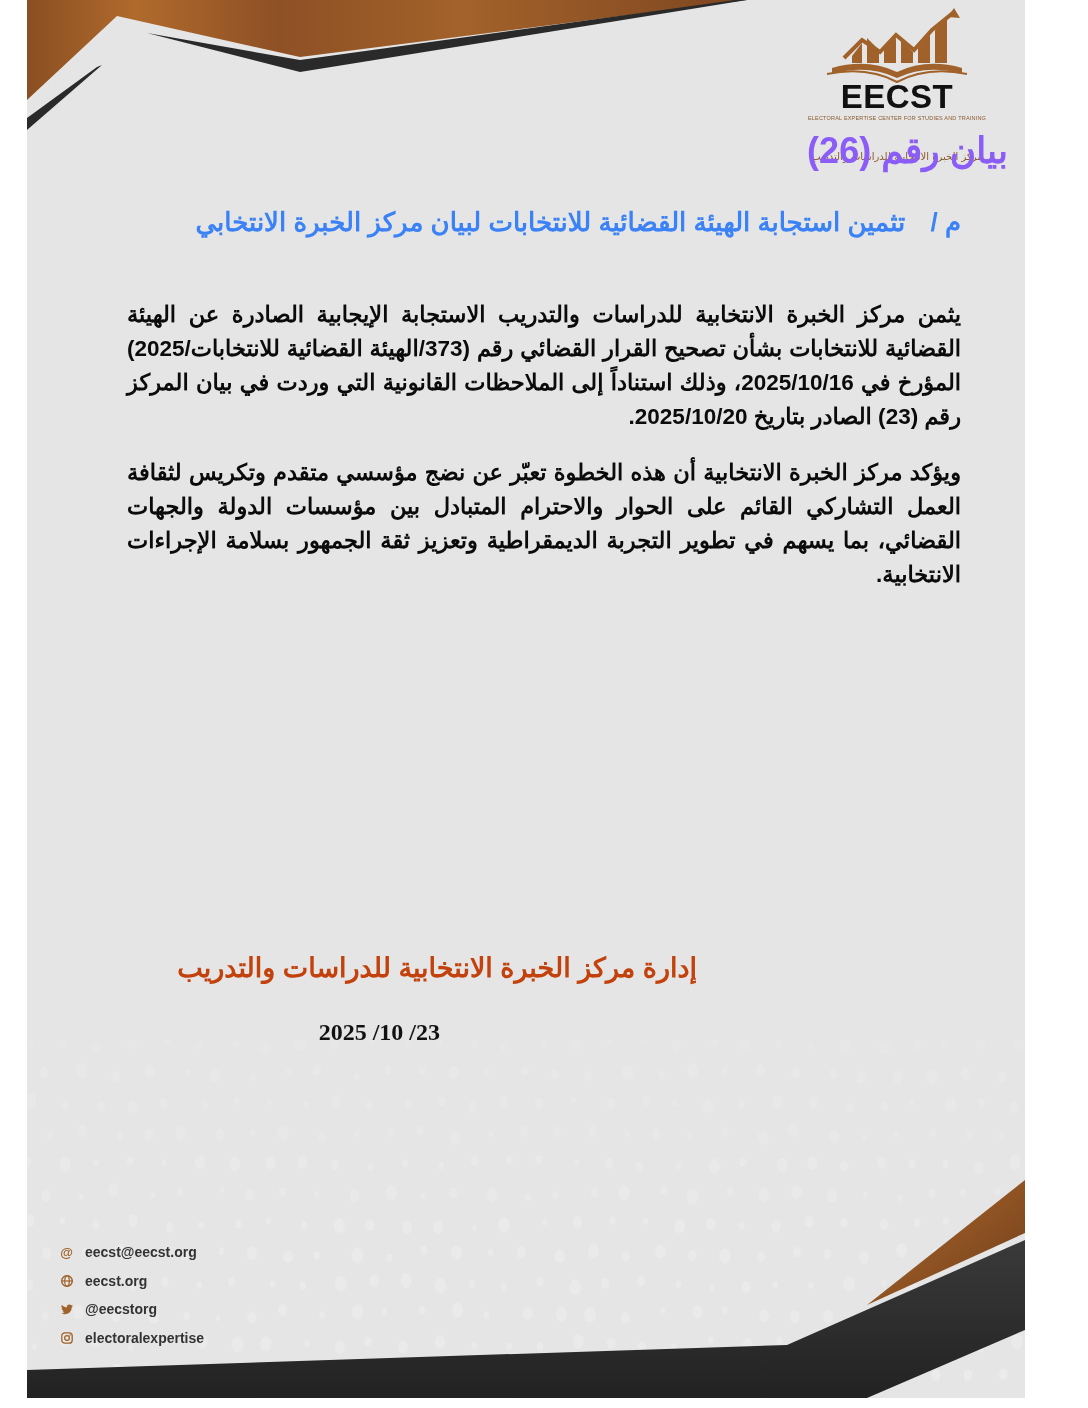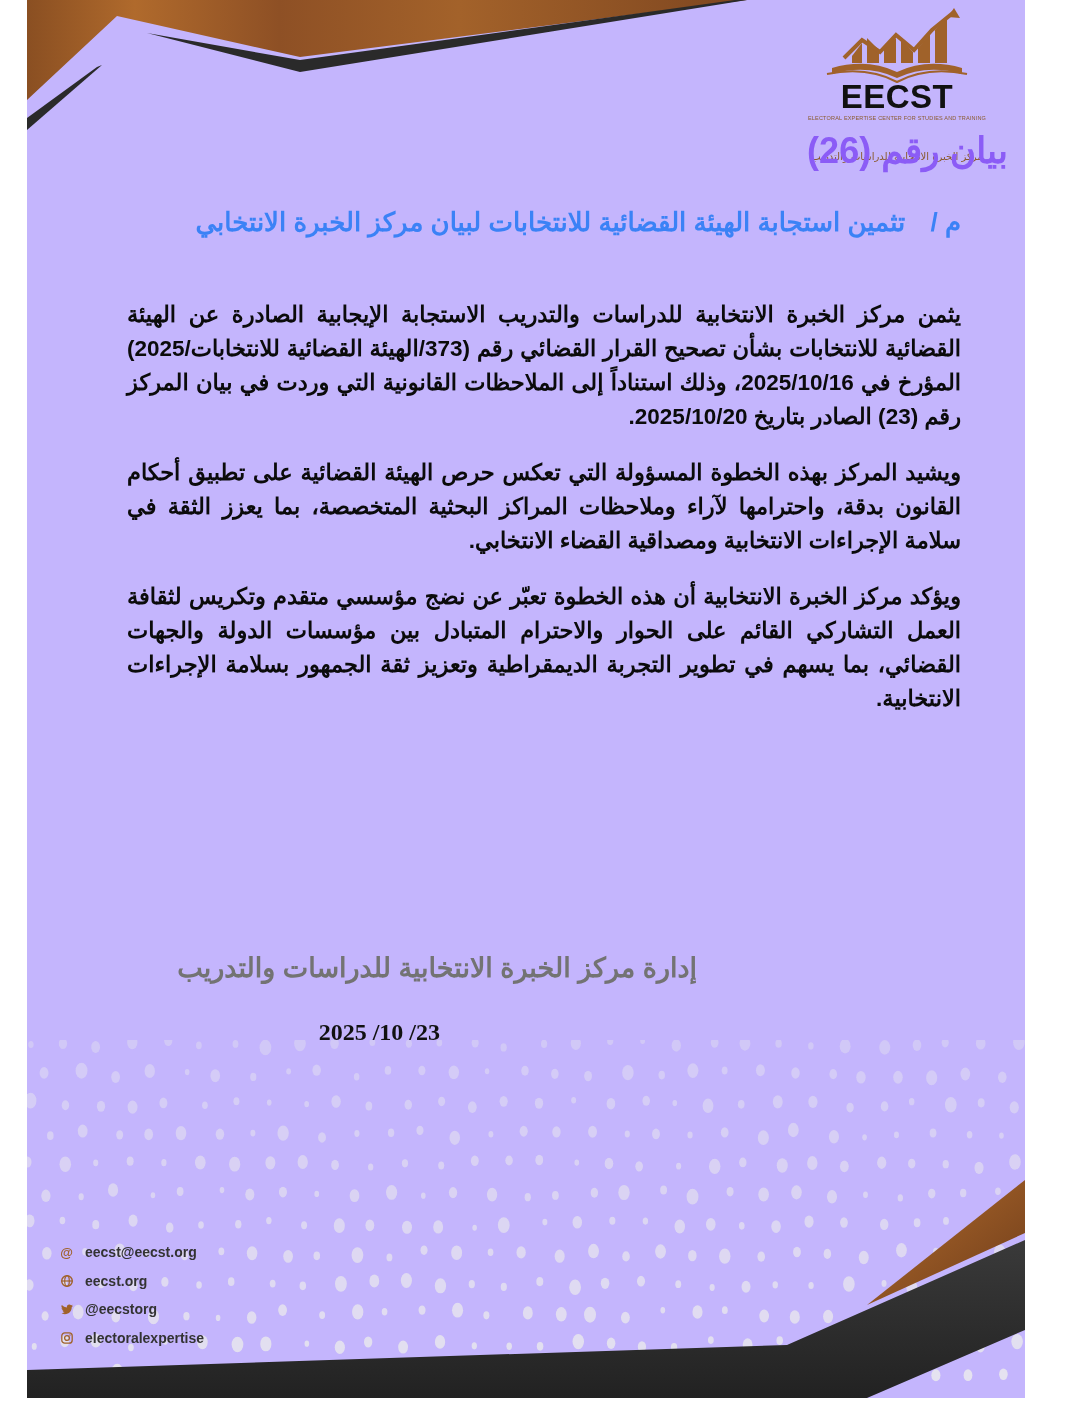--- a/index.html
+++ b/index.html
@@ -1,29 +1,29 @@
 <!DOCTYPE html>
 <html><head>
   <meta charset="utf-8">
   <style>
     html, body { margin: 0; padding: 0; background: #ffffff; }
     body { width: 1088px; height: 1408px; position: relative; overflow: hidden; font-family: "DejaVu Sans", sans-serif; }
-    .page { position: absolute; left: 27px; top: 0; width: 998px; height: 1398px; background: #c4b5fd; overflow: hidden; }
+    .page { position: absolute; left: 27px; top: 0; width: 998px; height: 1398px; background: #e5e5e5; overflow: hidden; }
     .dots { position: absolute; left: 0; top: 1040px; width: 998px; height: 360px; }
     .deco { position: absolute; left: 0; top: 0; }
     .logo { position: absolute; left: 755px; top: 8px; width: 230px; height: 135px; }
     .logo-word { position: absolute; left: 40px; top: 70px; width: 150px; text-align: center; font-family: "Liberation Sans", sans-serif; font-weight: 700; font-size: 33px; color: #111; letter-spacing: 0.5px; }
     .logo-en { position: absolute; left: 0; top: 107px; width: 230px; text-align: center; font-family: "Liberation Sans", sans-serif; font-size: 5.5px; color: #8a5a2e; letter-spacing: 0.2px; white-space: nowrap; }
     .logo-ar { position: absolute; left: 0; top: 115px; width: 230px; text-align: center; font-family: "DejaVu Sans", sans-serif; font-size: 10px; color: #8a5a2e; direction: rtl; white-space: nowrap; margin-top: 28px; }
     .title { position: absolute; left: 0; top: 130px; width: 1008px; direction: rtl; font-family: "Liberation Sans", sans-serif; font-weight: 700; font-size: 36px; color: #8b5cf6; }
     .subtitle { position: absolute; right: 127px; top: 207px; width: 900px; direction: rtl; text-align: right; font-family: "Liberation Sans", sans-serif; font-weight: 700; font-size: 26px; color: #3b82f6; white-space: nowrap; }
     .subtitle .prefix { margin-left: 18px; }
     .body { position: absolute; left: 127px; top: 282px; width: 834px; direction: rtl; text-align: justify; text-align-last: right; font-family: "Liberation Sans", sans-serif; font-weight: 700; font-size: 22.5px; line-height: 34px; color: #0b0b0b; }
     .body p { margin: 16px 0 22px 0; }
-    .sign { position: absolute; left: 127px; top: 952px; width: 570px; direction: rtl; text-align: right; font-family: "Liberation Sans", sans-serif; font-weight: 700; font-size: 27px; color: #737373; white-space: nowrap; }
+    .sign { position: absolute; left: 127px; top: 952px; width: 570px; direction: rtl; text-align: right; font-family: "Liberation Sans", sans-serif; font-weight: 700; font-size: 27px; color: #c2410c; white-space: nowrap; }
     .date { position: absolute; left: 290px; top: 1019px; width: 150px; text-align: right; font-family: "Liberation Serif", serif; font-weight: 700; font-size: 24px; color: #111; direction: ltr; white-space: nowrap; }
     .contacts { position: absolute; left: 60px; top: 1238px; }
     .contact { display: flex; align-items: center; height: 28.5px; font-family: "Liberation Sans", sans-serif; font-size: 14px; font-weight: 700; color: #333; }
     .contact .ic { width: 13px; height: 13px; margin-right: 12px; color: #a0622a; font-size: 13px; line-height: 13px; text-align: center; display: inline-flex; align-items: center; justify-content: center; }
   </style>
 </head>
 <body>
 
 <div class="page">
 
@@ -446,21 +446,20 @@
 
 <div class="title">بيان رقم (26)</div>
 
 <div class="subtitle">
   <span class="prefix">م /</span>
   <span>تثمين استجابة الهيئة القضائية للانتخابات لبيان مركز الخبرة الانتخابي</span>
 </div>
 
 <div class="body">
   <p>يثمن مركز الخبرة الانتخابية للدراسات والتدريب الاستجابة الإيجابية الصادرة عن الهيئة القضائية للانتخابات بشأن تصحيح القرار القضائي رقم (373/الهيئة القضائية للانتخابات/2025) المؤرخ في 2025/10/16، وذلك استناداً إلى الملاحظات القانونية التي وردت في بيان المركز رقم (23) الصادر بتاريخ 2025/10/20.</p>
-  <p>ويشيد المركز بهذه الخطوة المسؤولة التي تعكس حرص الهيئة القضائية على تطبيق أحكام القانون بدقة، واحترامها لآراء وملاحظات المراكز البحثية المتخصصة، بما يعزز الثقة في سلامة الإجراءات الانتخابية ومصداقية القضاء الانتخابي.</p>
   <p>ويؤكد مركز الخبرة الانتخابية أن هذه الخطوة تعبّر عن نضج مؤسسي متقدم وتكريس لثقافة العمل التشاركي القائم على الحوار والاحترام المتبادل بين مؤسسات الدولة والجهات القضائي، بما يسهم في تطوير التجربة الديمقراطية وتعزيز ثقة الجمهور بسلامة الإجراءات الانتخابية.</p>
 </div>
 
 <div class="sign">إدارة مركز الخبرة الانتخابية للدراسات والتدريب</div>
 <div class="date">2025 /10 /23</div>
 
 <div class="contacts">
   <div class="contact">
     <span class="ic">@</span>
     <span>eecst@eecst.org</span>

